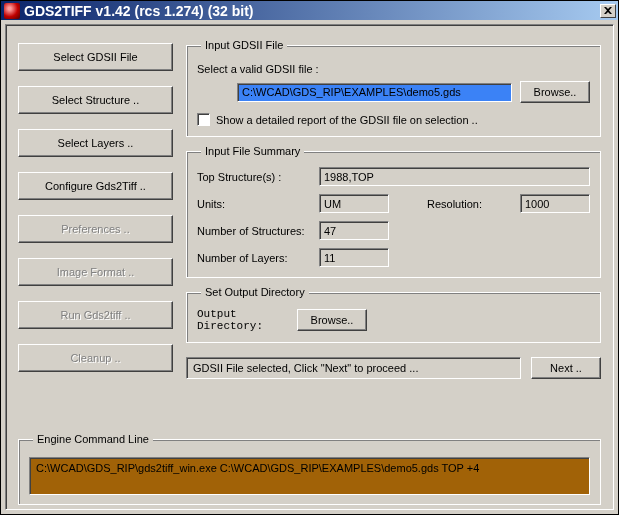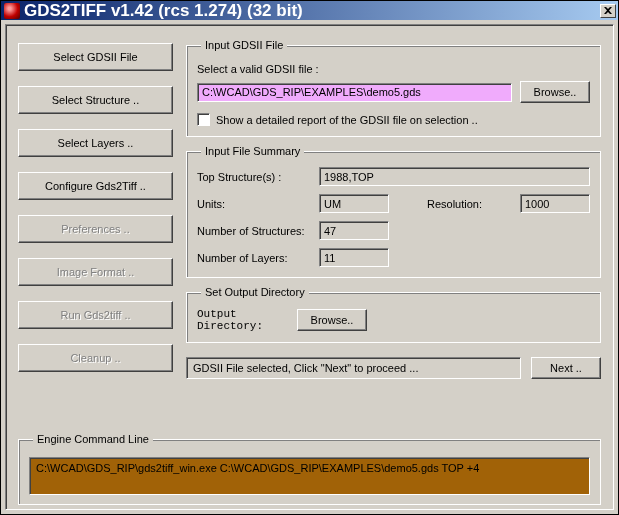--- a/index.html
+++ b/index.html
@@ -17,21 +17,21 @@
   }
   .titlebar {
     height: 19px;
     background: linear-gradient(to right, #0a246a, #a6caf0);
     color: #fff;
     display: flex;
     align-items: center;
     justify-content: space-between;
     padding: 0 2px 0 3px;
     font-weight: bold;
-    font-size: 17px;
+    font-size: 14px;
   }
   .titlebar .tleft { display: flex; align-items: center; gap: 4px; }
   .app-icon {
     width: 16px; height: 16px;
     background: radial-gradient(circle at 35% 35%, #ff9a9a 10%, #c00000 55%, #500000 100%);
     border-radius: 2px;
   }
   .titlebar .close {
     width: 16px; height: 14px;
     background: #d4d0c8;
@@ -102,30 +102,30 @@
     box-shadow: inset 1px 1px 0 #808080;
   }
   legend {
     padding: 0 4px;
     background: #d4d0c8;
     margin-left: 4px;
   }
   .label { padding: 2px 0; }
   .row { display: flex; align-items: center; gap: 8px; }
   .textbox {
-    background: #f0abfc;
+    background: #3b82f6;
     border: 1px solid #808080;
     border-right-color: #fff;
     border-bottom-color: #fff;
     box-shadow: inset 1px 1px 0 #404040;
     height: 19px;
     padding: 1px 4px;
     font: inherit;
     display: flex; align-items: center;
-    overflow: hidden; white-space: nowrap;
+    overflow: hidden; white-space: nowrap; margin-left: 40px;
   }
   .readbox {
     background: #d4d0c8;
     border: 1px solid #808080;
     border-right-color: #fff;
     border-bottom-color: #fff;
     box-shadow: inset 1px 1px 0 #404040;
     height: 19px;
     padding: 1px 4px;
     font: inherit;

